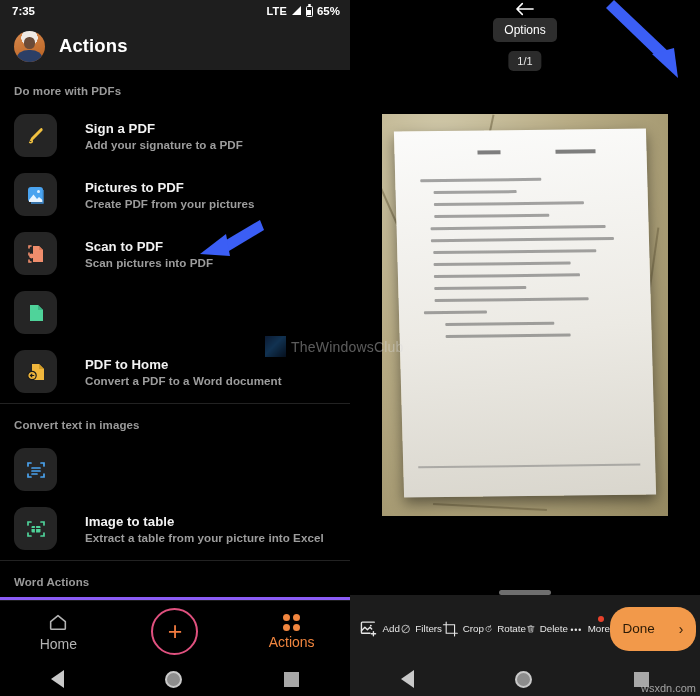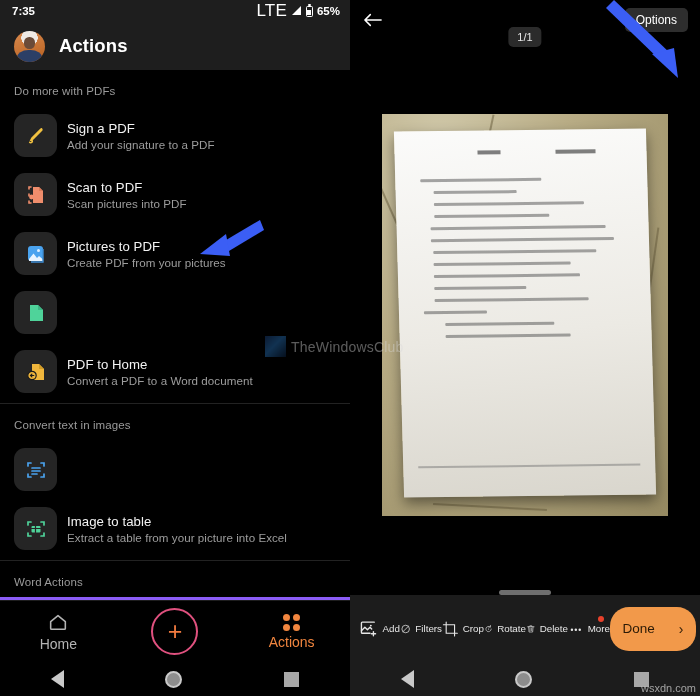--- a/index.html
+++ b/index.html
@@ -18,21 +18,21 @@
     background: #8b5cf6;
     overflow: hidden;
   }
   .statusbar {
     height: 22px; background: #1e1e1e;
     display: flex; align-items: center; justify-content: space-between;
     padding: 0 10px 0 12px;
     color: #fff; font-size: 11.5px; font-weight: bold;
   }
   .sb-right { display: flex; align-items: center; gap: 4px; }
-  .sb-lte { font-size: 17px; font-weight: normal; letter-spacing: .2px; }
+  .sb-lte { font-size: 11px; font-weight: bold; letter-spacing: .2px; }
   .sig-tri {
     width: 0; height: 0;
     border-left: 9px solid transparent;
     border-bottom: 9px solid #fff;
     margin: 0 1px 1px 1px;
   }
   .batt {
     width: 7px; height: 11px; border: 1.3px solid #fff; border-radius: 1.5px;
     position: relative; display: inline-block;
   }
@@ -61,28 +61,28 @@
     width:36%; height:38%; border-radius:46%;
     background:#6b4b38;
   }
   .avatar::after { 
     content:""; position:absolute; left:10%; bottom:-14%;
     width:80%; height:52%; border-radius:46% 46% 0 0;
     background:#2b3f66;
   }
   .app-title { color:#fff; font-size:18.5px; font-weight:bold; letter-spacing:.1px; }
 
-  .list-scroll { background:#000; }
+  .list-scroll { background:#000;font-weight:bold; }
   .section-head {
     color:#9a9a9a; font-size:11.5px;
     padding: 15px 14px 9px 14px; letter-spacing:.1px;
   }
   .divider { height:1px; background:#222; margin: 2px 0 0 0; }
 
-  .row { display:flex; align-items:center; gap:10px; padding: 8px 14px; }
+  .row { display:flex; align-items:center; gap:28px; padding: 8px 14px; }
   .tile {
     width:43px; height:43px; border-radius:11px; background:#252525;
     display:flex; align-items:center; justify-content:center; flex:none;
   }
   .row-text { display:flex; flex-direction:column; gap:2px; min-width:0; }
   .row-title { color:#f2f2f2; font-size:13.2px; letter-spacing:.05px; }
   .row-sub { color:#9d9d9d; font-size:11.6px; letter-spacing:.05px; }
 
   
   .bottomnav {
@@ -113,28 +113,29 @@
   .sys-home { width:17px;height:17px;border-radius:50%;border:2.5px solid #c9c9c9;background:#8d8d8d; }
   .sys-recent { width:15px;height:15px;background:#a8a8a8; }
 
   
   .pane-right {
     position:relative; width:350px; height:696px; background:#000; overflow:hidden;
   }
   .r-topbar {
     height:40px; display:flex; align-items:center; justify-content:space-between;
     padding:0 12px;
+    flex-direction:column;
   }
   .backarrow { color:#fff; font-size:21px; line-height:1; }
   .options-btn {
     background:#2e2e2e; color:#fff; font-size:12px;
     padding:5px 11px; border-radius:5px;
   }
   .page-badge {
-    position:absolute; left:50%; transform:translateX(-50%); top:27px;
+    position:absolute; left:50%; transform:translateX(-50%); top:51px;
     background:#2b2b2b; color:#e8e8e8; font-size:11px;
     padding:4px 9px; border-radius:5px;
   }
 
   .photo-wrap {
     position:absolute; left:32px; top:114px; width:286px; height:402px;
     background:#000; overflow:hidden;
   }
   .photo {
     position:absolute; inset:0;
@@ -247,44 +248,44 @@
         </div>
         <div class="row-text">
           <div class="row-title">Sign a PDF</div>
           <div class="row-sub">Add your signature to a PDF</div>
         </div>
       </div>
 
       <div class="row">
         <div class="tile">
           <svg width="24" height="24" viewBox="0 0 24 24">
+            <rect x="4" y="4" width="15" height="15" rx="3" fill="#4aa3ef"></rect>
+            <circle cx="14.5" cy="8.5" r="1.5" fill="#dff0ff"></circle>
+            <path d="M5 17l4.5-5.5L13 16l2-2 4 3.5V19H5z" fill="#e8f4ff"></path>
+            <path d="M19 7v13H7" stroke="#3f8fd6" stroke-width="1.4" fill="none"></path>
+          </svg>
+        </div>
+        <div class="row-text">
+          <div class="row-title">Pictures to PDF</div>
+          <div class="row-sub">Create PDF from your pictures</div>
+        </div>
+      </div>
+
+      <div class="row">
+        <div class="tile">
+          <svg width="24" height="24" viewBox="0 0 24 24">
             <path d="M9 4h6l4 4v12H9z" fill="#ef8d6c"></path>
             <path d="M15 4v4h4" fill="#d97a58"></path>
             <path d="M5 6V4h2M5 18v2h2M5 11v2" stroke="#ef8d6c" stroke-width="1.6" fill="none" stroke-linecap="round"></path>
             <circle cx="7.5" cy="14" r="2.4" fill="#ef8d6c"></circle>
           </svg>
         </div>
         <div class="row-text">
           <div class="row-title">Scan to PDF</div>
           <div class="row-sub">Scan pictures into PDF</div>
-        </div>
-      </div>
-
-      <div class="row">
-        <div class="tile">
-          <svg width="24" height="24" viewBox="0 0 24 24">
-            <rect x="4" y="4" width="15" height="15" rx="3" fill="#4aa3ef"></rect>
-            <circle cx="14.5" cy="8.5" r="1.5" fill="#dff0ff"></circle>
-            <path d="M5 17l4.5-5.5L13 16l2-2 4 3.5V19H5z" fill="#e8f4ff"></path>
-            <path d="M19 7v13H7" stroke="#3f8fd6" stroke-width="1.4" fill="none"></path>
-          </svg>
-        </div>
-        <div class="row-text">
-          <div class="row-title">Pictures to PDF</div>
-          <div class="row-sub">Create PDF from your pictures</div>
         </div>
       </div>
 
       <div class="row">
         <div class="tile">
           <svg width="24" height="24" viewBox="0 0 24 24">
             <path d="M6 4h8l5 5v11H6z" fill="#4fd39a"></path>
             <path d="M14 4v5h5" fill="#3db684"></path>
           </svg>
         </div>

